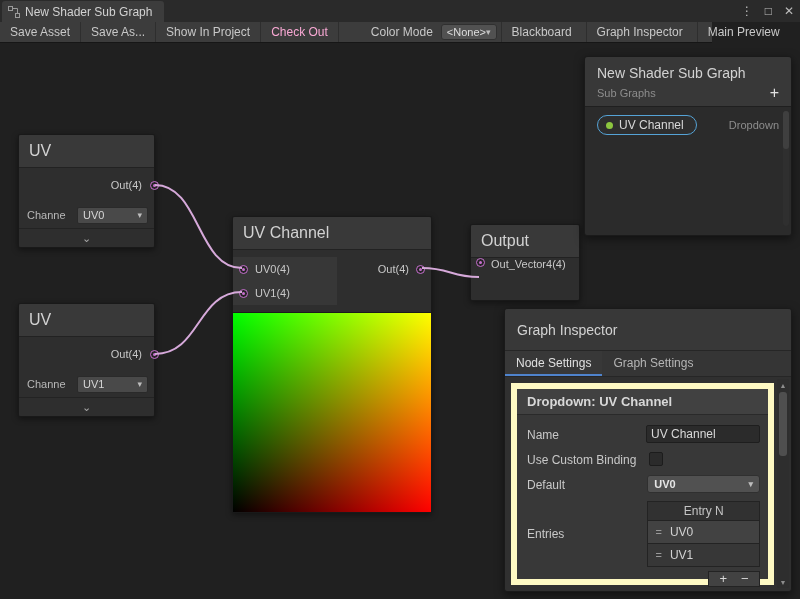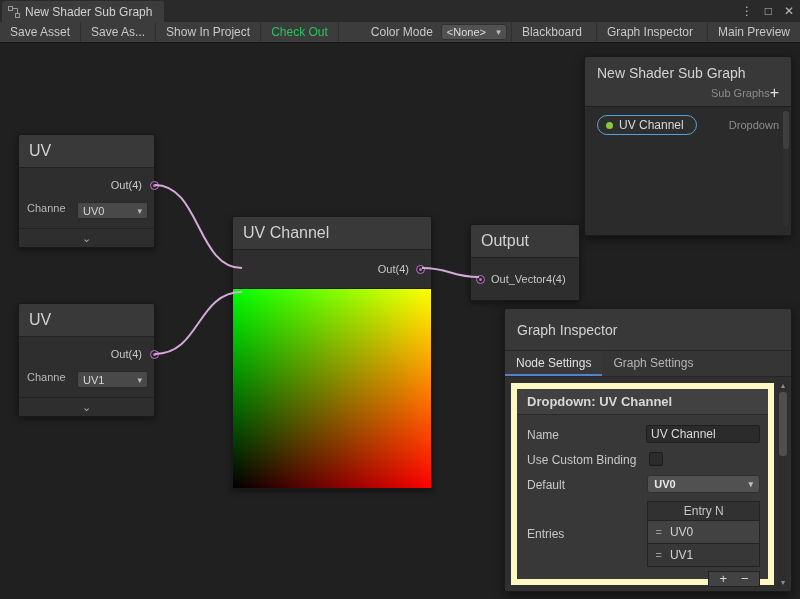--- a/index.html
+++ b/index.html
@@ -10,24 +10,24 @@
   
   .titlebar { position:absolute; top:0; left:0; width:800px; height:22px; background:#2a2a2a; z-index:20; }
   .doc-tab { position:absolute; left:2px; top:1px; height:21px; background:#3c3c3c; border-radius:3px 3px 0 0;
              display:flex; align-items:center; gap:5px; padding:0 12px 0 6px; color:#d2d2d2; font-size:12px; }
   .tab-icon svg { display:block; }
   .win-controls { position:absolute; right:6px; top:0; height:22px; display:flex; align-items:center; gap:12px;
                   color:#bdbdbd; font-size:12px; }
   .win-controls span { cursor:default; }
 
   
-  .toolbar { position:absolute; top:22px; left:0; width:800px; height:21px; background:#3c3c3c;
+  .toolbar { position:absolute; top:22px; left:0; width:712px; height:21px; background:#3c3c3c;
              border-bottom:1px solid #161616; display:flex; align-items:stretch; color:#c8c8c8; font-size:12px; z-index:20; }
   .tb-btn { display:flex; align-items:center; padding:0 10px; border-right:1px solid #2e2e2e; white-space:nowrap; }
-  .tb-btn.disabled { color:#22c55e; }
+  .tb-btn.disabled { color:#f9a8d4; }
   .tb-label { display:flex; align-items:center; padding:0 8px; margin-left:24px; white-space:nowrap; }
   .tb-dropdown { align-self:center; width:92px; height:16px; background:#515151; border:1px solid #303030; border-radius:3px;
                  display:flex; align-items:center; justify-content:space-between; padding:0 5px; font-size:11px; color:#dddddd; }
   .tb-right { margin-left:auto; display:flex; align-items:stretch; }
   .tb-right .tb-btn { border-left:1px solid #2e2e2e; border-right:none; margin-left:4px; }
 
   
   .canvas { position:absolute; top:43px; left:0; width:800px; height:556px; background:#202020; }
   svg.edges { position:absolute; top:0; left:0; z-index:3; pointer-events:none; }
   svg.edges path { pointer-events:stroke; }
@@ -38,47 +38,47 @@
   .node-header { height:33px; background:#393939; border-bottom:1px solid #222222; display:flex; align-items:center;
                  padding:0 10px; font-size:16px; color:#d2d2d2; border-radius:2px 2px 0 0; }
   .port { position:relative; width:9px; height:9px; border:1px solid #c76fce; border-radius:50%; background:#242424; flex:0 0 auto; }
   .port::after { content:""; position:absolute; left:50%; top:50%; width:3px; height:3px; margin:-1.5px 0 0 -1.5px;
                  border-radius:50%; background:#c76fce; }
 
   .uv-node { width:137px; }
   .out-row { height:34px; display:flex; align-items:center; justify-content:flex-end; padding-right:12px;
              font-size:11px; color:#c8c8c8; position:relative; }
   .out-row .port { position:absolute; right:-5px; top:50%; margin-top:-4.5px; }
-  .channel-row { height:26px; display:flex; padding:0 6px 0 8px; gap:4px; }
+  .channel-row { height:26px; display:flex; align-items:center; padding:0 6px 0 8px; gap:4px; }
   .chan-label { font-size:11px; color:#b8b8b8; width:46px; overflow:hidden; white-space:nowrap; }
   .mini-dropdown { flex:1; height:17px; background:#494949; border:1px solid #2a2a2a; border-radius:2px;
                    display:flex; align-items:center; justify-content:space-between; padding:0 5px; font-size:11px; color:#d6d6d6; }
   .dd-arrow { font-size:9px; color:#bdbdbd; }
   .node-collapse { height:19px; border-top:1px solid #232323; background:#2e2e2e; display:flex; align-items:center;
                    justify-content:center; color:#a8a8a8; font-size:11px; border-radius:0 0 2px 2px; }
 
   .uvchannel-node { width:200px; }
   .uvc-body { position:relative; display:flex; padding:7px 0; }
   .uvc-inputs { width:104px; background:#373737; padding:0; }
   .uvc-in-row { height:24px; display:flex; align-items:center; gap:7px; padding-left:6px; font-size:11px; color:#c8c8c8; }
   .uvc-out { flex:1; display:flex; align-items:flex-start; justify-content:flex-end; }
   .uvc-out-row { height:24px; display:flex; align-items:center; gap:7px; padding-right:6px; font-size:11px; color:#c8c8c8; }
   .preview { width:198px; height:200px; background-image:linear-gradient(to right,#000000,#ff0000),
              linear-gradient(to bottom,#00ff00,#000000); background-blend-mode:screen; border-top:1px solid #1c1c1c; }
 
   .output-node { width:110px; }
-  .output-row { height:42px; display:flex; align-items:center; gap:6px; padding-left:5px; font-size:11px; color:#c8c8c8; }
+  .output-row { height:42px; display:flex; align-items:flex-start; gap:6px; padding-left:5px; font-size:11px; color:#c8c8c8; }
 
   
   .panel { position:absolute; background:#2b2b2b; border:1px solid #1a1a1a; border-radius:3px;
            box-shadow:0 3px 10px rgba(0,0,0,.5); z-index:6; }
   .blackboard { left:584px; top:13px; width:208px; height:180px; }
   .bb-header { background:#383838; border-bottom:1px solid #1f1f1f; padding:8px 12px 6px 12px; border-radius:3px 3px 0 0; }
   .bb-title { font-size:14px; color:#d2d2d2; }
-  .bb-subrow { display:flex; align-items:center; justify-content:flex-end; margin-top:5px; }
+  .bb-subrow { display:flex; align-items:center; justify-content:space-between; margin-top:5px; }
   .bb-subtitle { font-size:11px; color:#8d8d8d; }
   .bb-add { font-size:16px; color:#e0e0e0; line-height:14px; }
   .bb-body { position:relative; height:127px; }
   .bb-item { display:flex; align-items:center; justify-content:space-between; padding:8px 12px 0 12px; }
   .bb-pill { display:flex; align-items:center; gap:6px; border:1px solid #55a3d6; border-radius:10px;
              padding:2px 12px 2px 8px; background:#2e2e2e; }
   .bb-dot { width:7px; height:7px; border-radius:50%; background:#8dc63f; }
   .bb-pill-label { font-size:12px; color:#d8d8d8; }
   .bb-type { font-size:11px; color:#8d8d8d; }
   .bb-scroll { position:absolute; right:2px; top:4px; width:6px; height:115px; background:#2f2f2f; border-radius:3px; }
@@ -202,20 +202,30 @@
         </div>
       </div>
       <div class="node-collapse">
         <span>⌄</span>
       </div>
     </div>
 
     <div class="node uvchannel-node" style="left:232px; top:173px;">
       <div class="node-header">UV Channel</div>
       <div class="uvc-body">
+        <div class="uvc-inputs">
+          <div class="uvc-in-row">
+            <span class="port"></span>
+            <span>UV0(4)</span>
+          </div>
+          <div class="uvc-in-row">
+            <span class="port"></span>
+            <span>UV1(4)</span>
+          </div>
+        </div>
         <div class="uvc-out">
           <div class="uvc-out-row">
             <span>Out(4)</span>
             <span class="port"></span>
           </div>
         </div>
       </div>
       <div class="preview"></div>
     </div>
 

